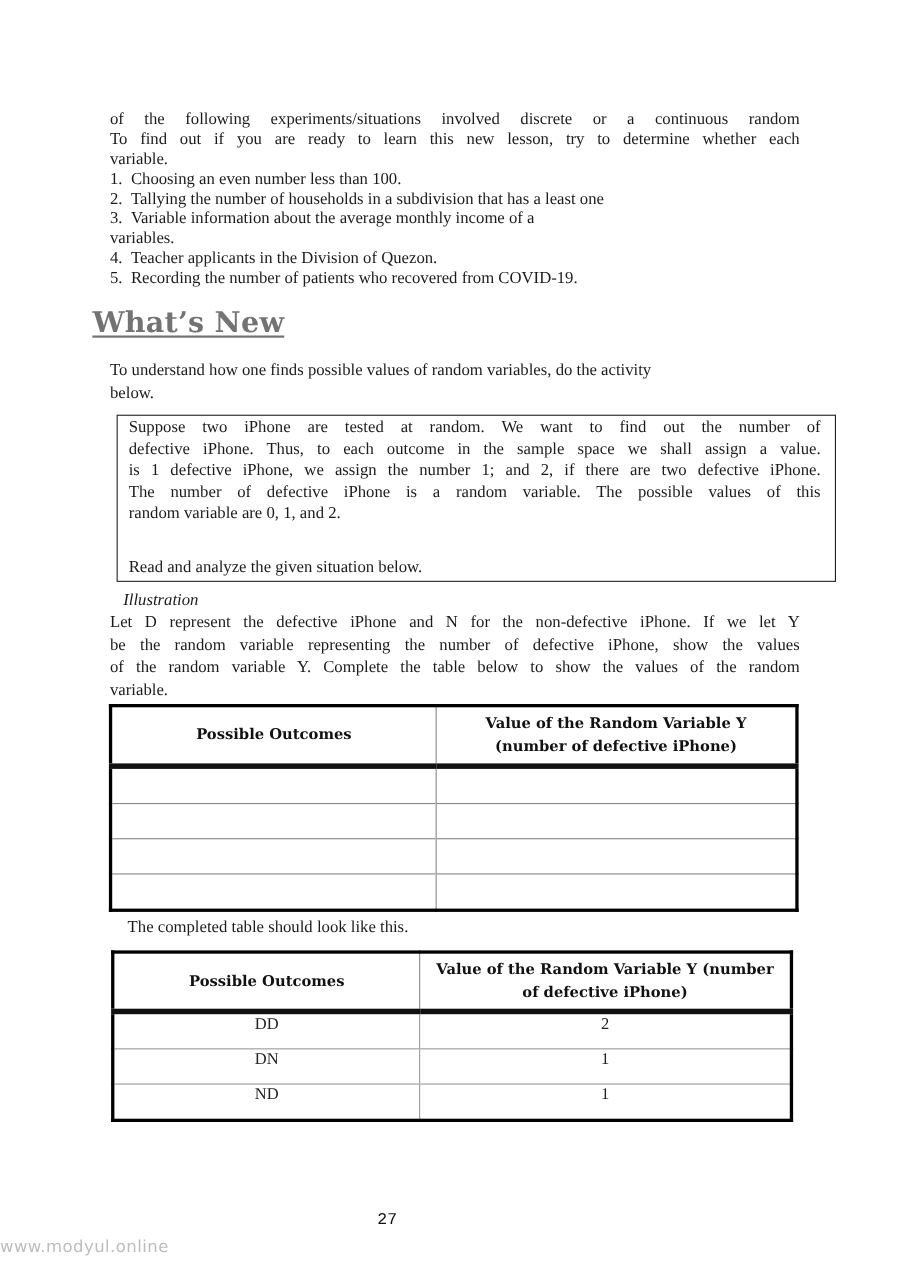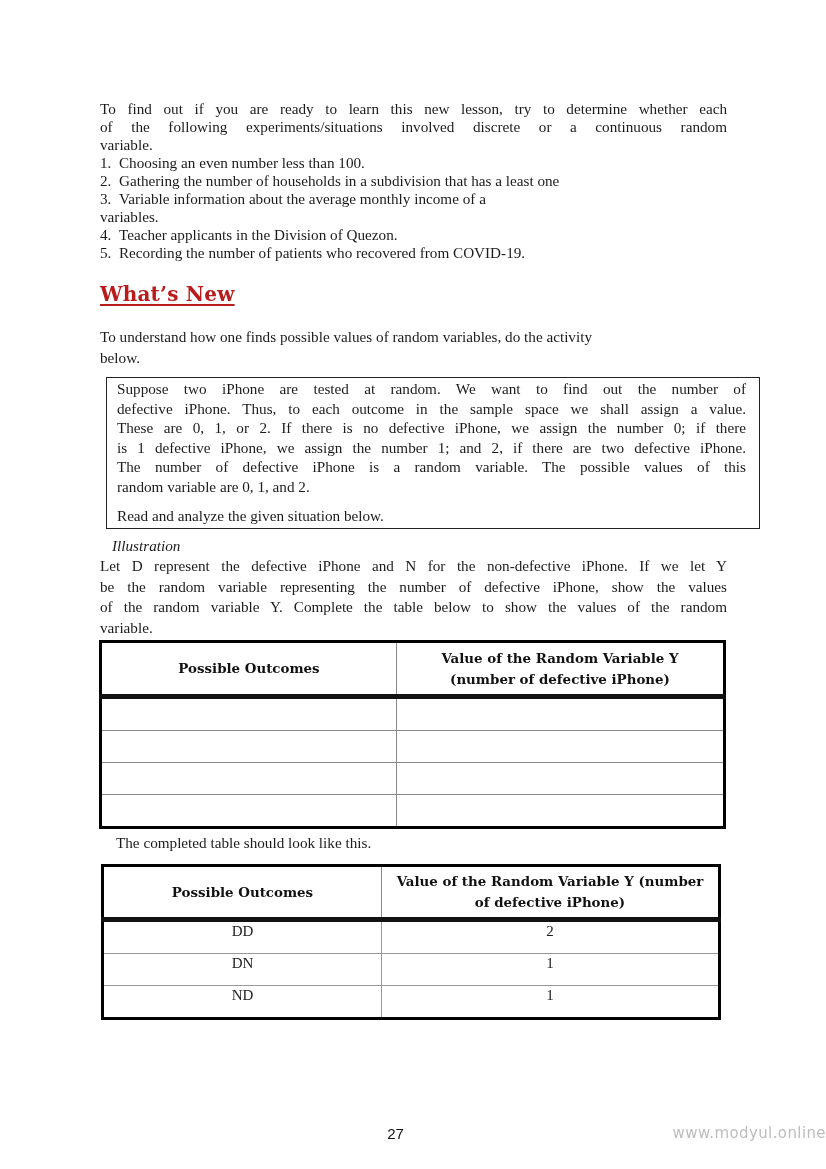--- a/index.html
+++ b/index.html
@@ -12,23 +12,23 @@
     .txt {
       font-family: "Liberation Serif", "DejaVu Serif", serif;
       font-size: 15.2px;
       line-height: 18px;
       color: #1b1b1b;
     }
     .intro { left: 100px; top: 100px; width: 627px; }
     .intro .line { height: 18px; white-space: nowrap; }
     .intro .jl { text-align: justify; text-align-last: justify; white-space: normal; }
     .heading {
-      left: 100px; top: 279px;
+      left: 84px; top: 279px;
       font-family: "DejaVu Serif", serif; font-weight: bold;
-      font-size: 20px; line-height: 30px; color: #b91c1c;
+      font-size: 26px; line-height: 30px; color: #737373;
       text-decoration: underline; text-decoration-thickness: 2px; text-underline-offset: 3px;
       letter-spacing: 0.2px;
     }
     .para2 { left: 100px; top: 326px; width: 640px; line-height: 21px; }
     .box {
       left: 106px; top: 377px; width: 652px; height: 150px;
       border: 1.5px solid #222;
     }
     .box .inner { position: absolute; left: 10px; top: 1px; width: 629px; }
     .box .bl { height: 19.5px; line-height: 19.5px; white-space: nowrap; }
@@ -57,52 +57,51 @@
     .t1 tr.first td { border-top: 2px solid #999; }
 
     .t2 { left: 101px; top: 864px; width: 620px; border: 3px solid #000; }
     .t2 th { height: 50px; border-right: 1.5px solid #888; border-bottom: 5px solid #111; }
     .t2 th:last-child { border-right: none; }
     .t2 td { height: 31px; border-right: 1.5px solid #999; border-top: 1.5px solid #999; padding-top: 3px; }
     .t2 td:last-child { border-right: none; }
     .t2 tr.first td { border-top: 2px solid #999; }
 
     .completed { left: 100px; top: 834px; line-height: 18px; margin-left: 16px; }
-    .pagenum { left: 0; width: 791px; top: 1101px; text-align: center;
-      font-family: Liberation Sans, sans-serif; font-size: 15px; color: #111; margin-top: 24px; }
-    .watermark { left: 0; width: 826px; top: 1124px; text-align: right;
+    .pagenum { left: 0; width: 704px; top: 1101px; text-align: center;
+      font-family: Liberation Mono, monospace; font-size: 15px; color: #111; }
+    .watermark { left: 0; width: 826px; top: 1124px; text-align: left;
       font-family: "DejaVu Sans", sans-serif; font-size: 15px; color: #bdbdbd; letter-spacing: 0.4px; }
   </style>
 </head>
 <body>
 
 <div class="abs txt intro">
+  <div class="line jl">of the following experiments/situations involved discrete or a continuous random</div>
   <div class="line jl">To find out if you are ready to learn this new lesson, try to determine whether each</div>
-  <div class="line jl">of the following experiments/situations involved discrete or a continuous random</div>
   <div class="line">variable.</div>
   <div class="line"><span>1.</span>&nbsp;&nbsp;<span>Choosing an even number less than 100.</span></div>
-  <div class="line"><span>2.</span>&nbsp;&nbsp;<span>Gathering the number of households in a subdivision that has a least one</span></div>
+  <div class="line"><span>2.</span>&nbsp;&nbsp;<span>Tallying the number of households in a subdivision that has a least one</span></div>
   <div class="line"><span>3.</span>&nbsp;&nbsp;<span>Variable information about the average monthly income of a</span></div>
   <div class="line">variables.</div>
   <div class="line"><span>4.</span>&nbsp;&nbsp;<span>Teacher applicants in the Division of Quezon.</span></div>
   <div class="line"><span>5.</span>&nbsp;&nbsp;<span>Recording the number of patients who recovered from COVID-19.</span></div>
 </div>
 
 <div class="abs heading">What’s New</div>
 
 <div class="abs txt para2">
   <div>To understand how one finds possible values of random variables, do the activity</div>
   <div>below.</div>
 </div>
 
 <div class="abs box txt">
   <div class="inner">
     <div class="bl jl">Suppose two iPhone are tested at random. We want to find out the number of</div>
     <div class="bl jl">defective iPhone. Thus, to each outcome in the sample space we shall assign a value.</div>
-    <div class="bl jl">These are 0, 1, or 2. If there is no defective iPhone, we assign the number 0; if there</div>
     <div class="bl jl">is 1 defective iPhone, we assign the number 1; and 2, if there are two defective iPhone.</div>
     <div class="bl jl">The number of defective iPhone is a random variable. The possible values of this</div>
     <div class="bl">random variable are 0, 1, and 2.</div>
   </div>
   <div class="read">Read and analyze the given situation below.</div>
 </div>
 
 <div class="abs txt illus">Illustration</div>
 <div class="abs txt para3">
   <div class="pl jl">Let D represent the defective iPhone and N for the non-defective iPhone. If we let Y</div>

